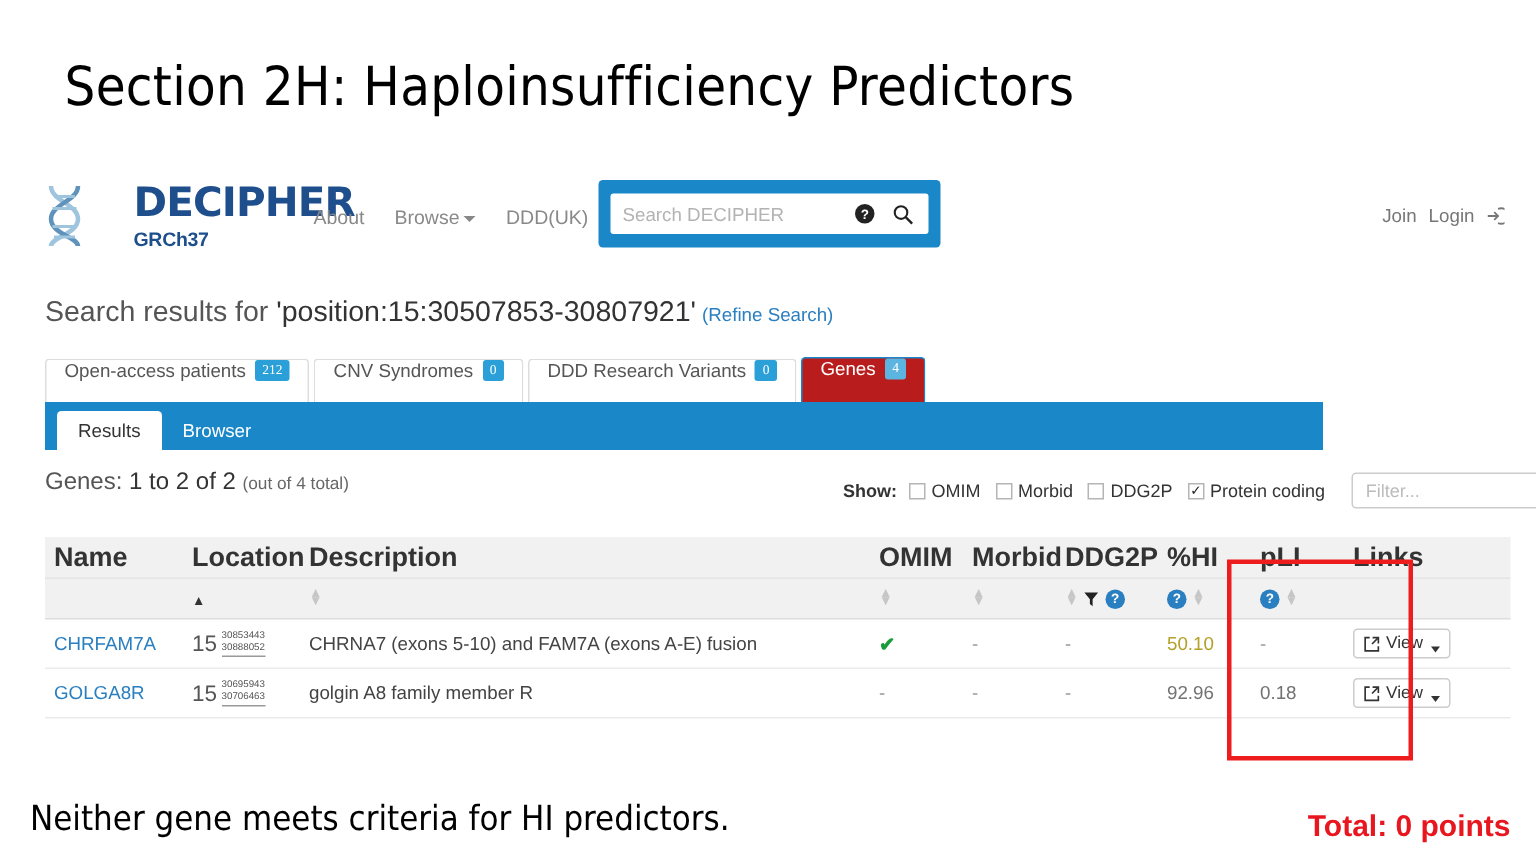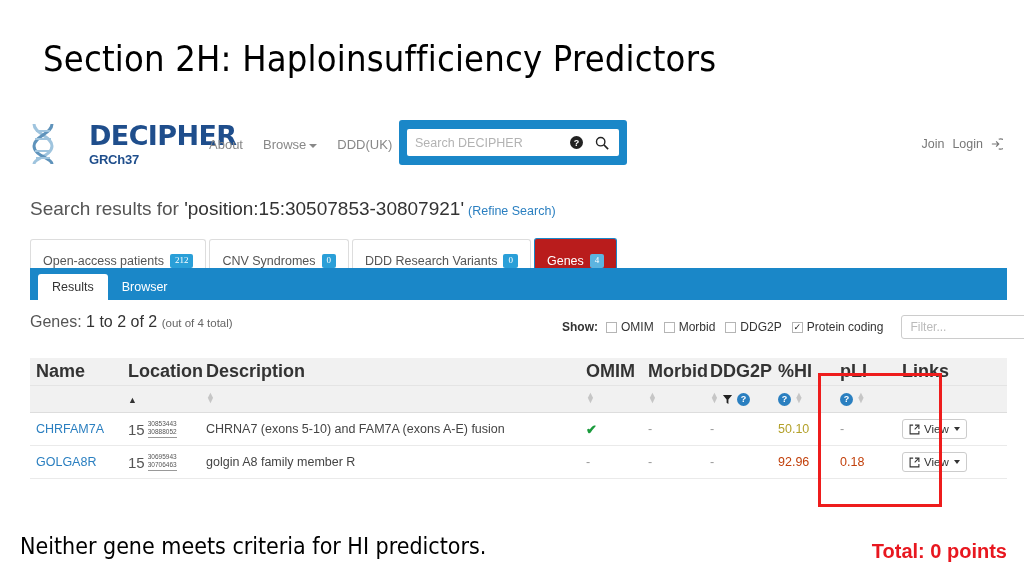--- a/index.html
+++ b/index.html
@@ -185,21 +185,21 @@
     align-items: flex-end;
     height: 30px;
   }
   .tab {
     height: 29px;
     box-sizing: border-box;
     border: 1px solid #ddd;
     border-bottom: none;
     background: #fff;
     display: flex;
-    align-items: flex-end;
+    align-items: flex-start;
     gap: 6px;
     padding: 0 12px;
     font-size: 12.5px;
     color: #555;
     margin-right: 3px;
     border-radius: 3px 3px 0 0;
     white-space: nowrap;
   }
   .tab.active {
     background: #b91c1c;
@@ -216,21 +216,21 @@
     line-height: 1.3;
     font-family: Liberation Serif, serif;
   }
   .tab.active .badge { background: #5cb4e0; }
 
   
   .subbar {
     position: absolute;
     left: 8px;
     top: 158px;
-    width: 977px;
+    width: 852px;
     height: 32px;
     background: #1a87c8;
     display: flex;
     align-items: flex-end;
   }
   .subtab {
     font-size: 12.5px;
     color: #fff;
     padding: 0 14px;
     height: 26px;
@@ -372,24 +372,24 @@
     font-size: 6.5px;
     color: #555;
     line-height: 1.25;
     border-bottom: 1px solid #999;
     padding-bottom: 1px;
   }
   .c-center { text-align: center; }
   .check { color: #1a9b3c; font-size: 13px; font-weight: bold; }
   .dash { color: #999; }
   .val-olive { color: #b3a12a; }
-  .val-green { color: #c2410c; text-align: right; }
+  .val-green { color: #737373; text-align: right; }
   .view-btn {
     display: inline-flex;
-    align-items: center;
+    align-items: flex-end;
     gap: 4px;
     border: 1px solid #ccc;
     border-radius: 3px;
     background: #fff;
     font-size: 11.5px;
     color: #333;
     padding: 3px 6px;
     white-space: nowrap;
   }
   .ext-icon { width: 11px; height: 11px; }

